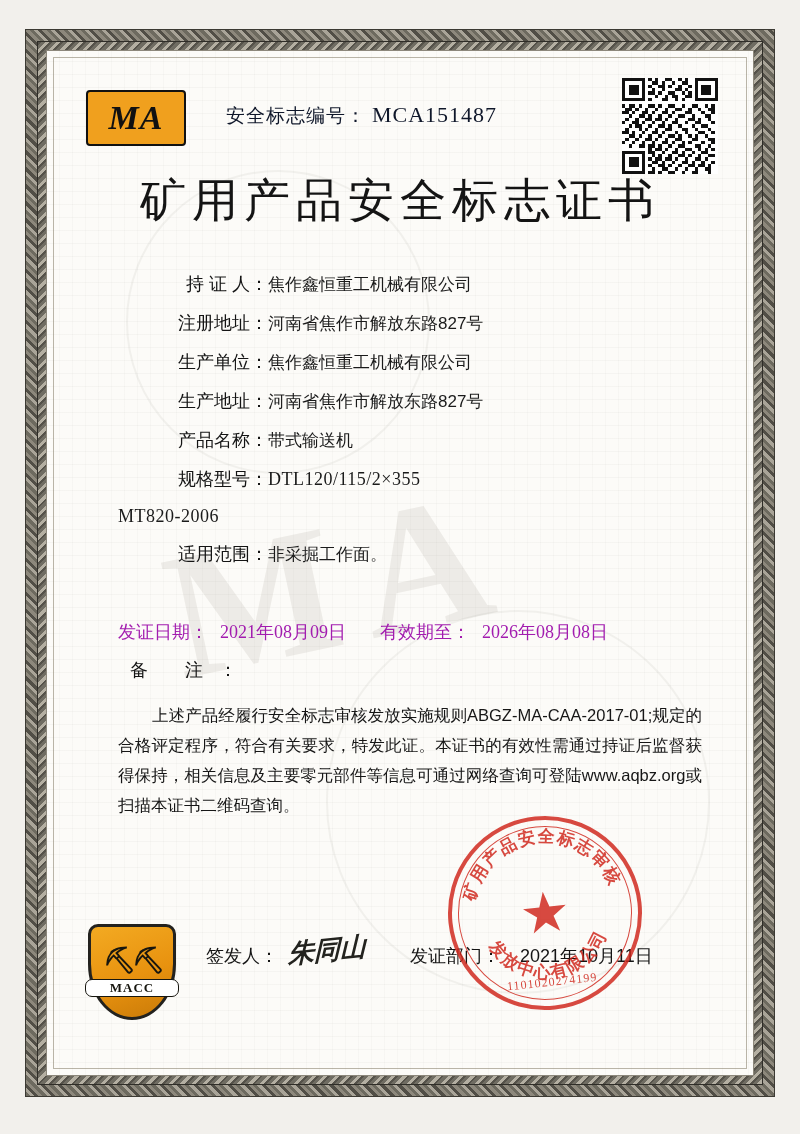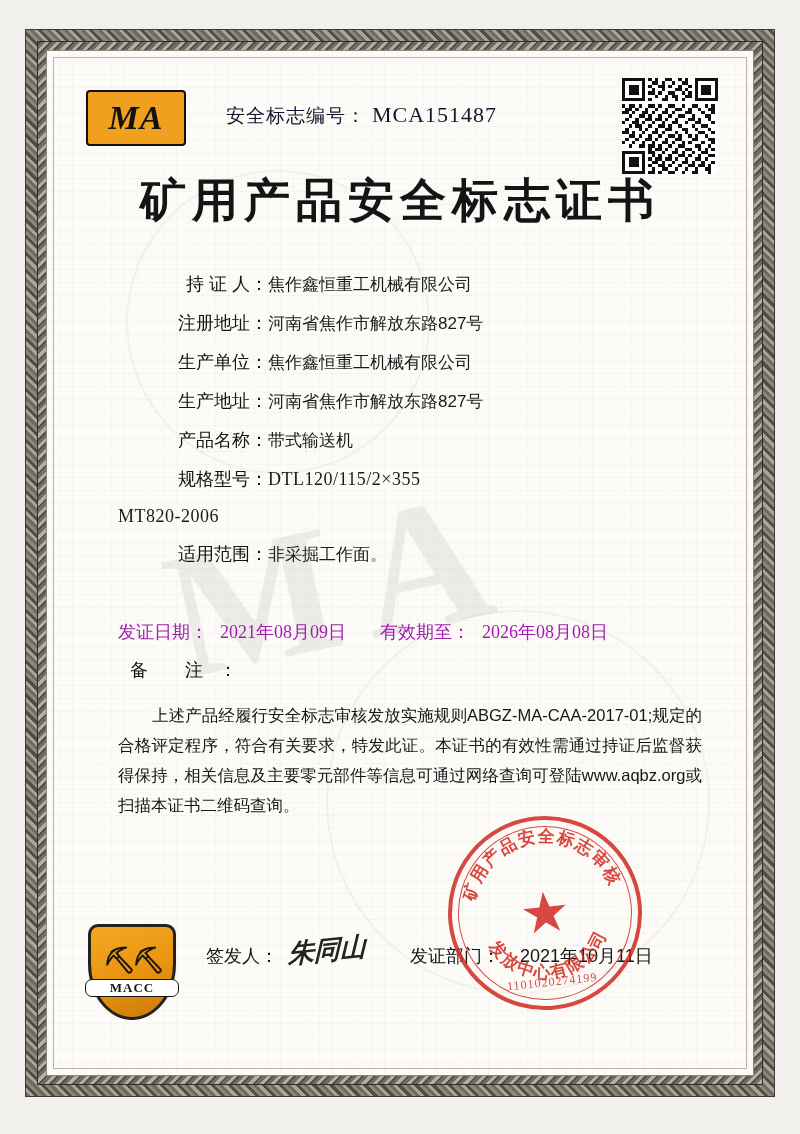--- a/index.html
+++ b/index.html
@@ -149,21 +149,21 @@
   }
 
   
   .doc-title {
     position: absolute;
     left: 0;
     right: 0;
     top: 120px;
     text-align: center;
     font-family: "Liberation Serif", serif;
-    font-weight: bold;
+    font-weight: normal;
     font-size: 46px;
     letter-spacing: 6px;
     color: #141414;
   }
 
   
   .fields {
     position: absolute;
     left: 72px;
     top: 222px;

